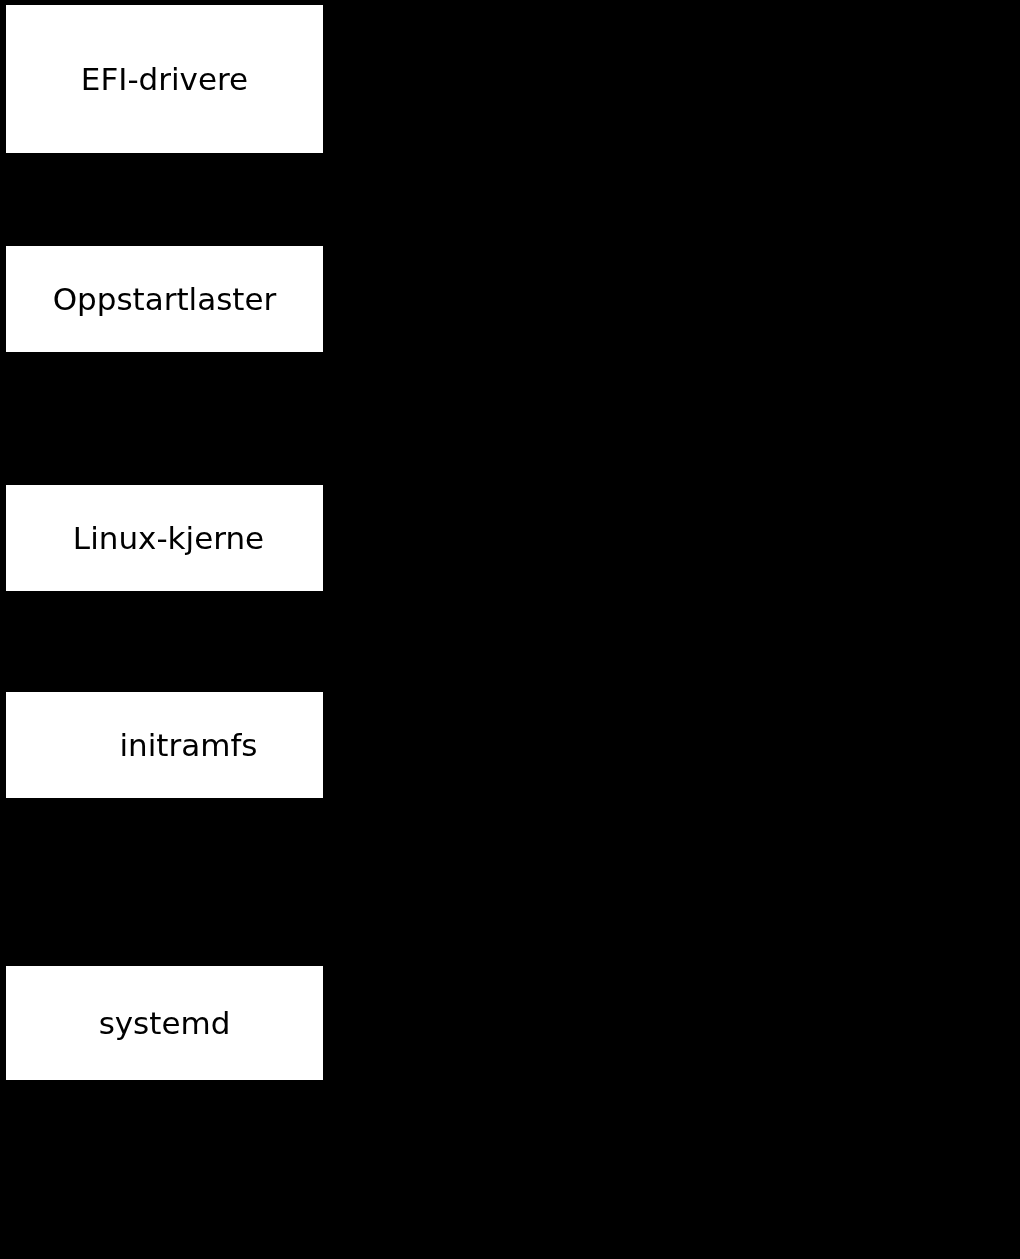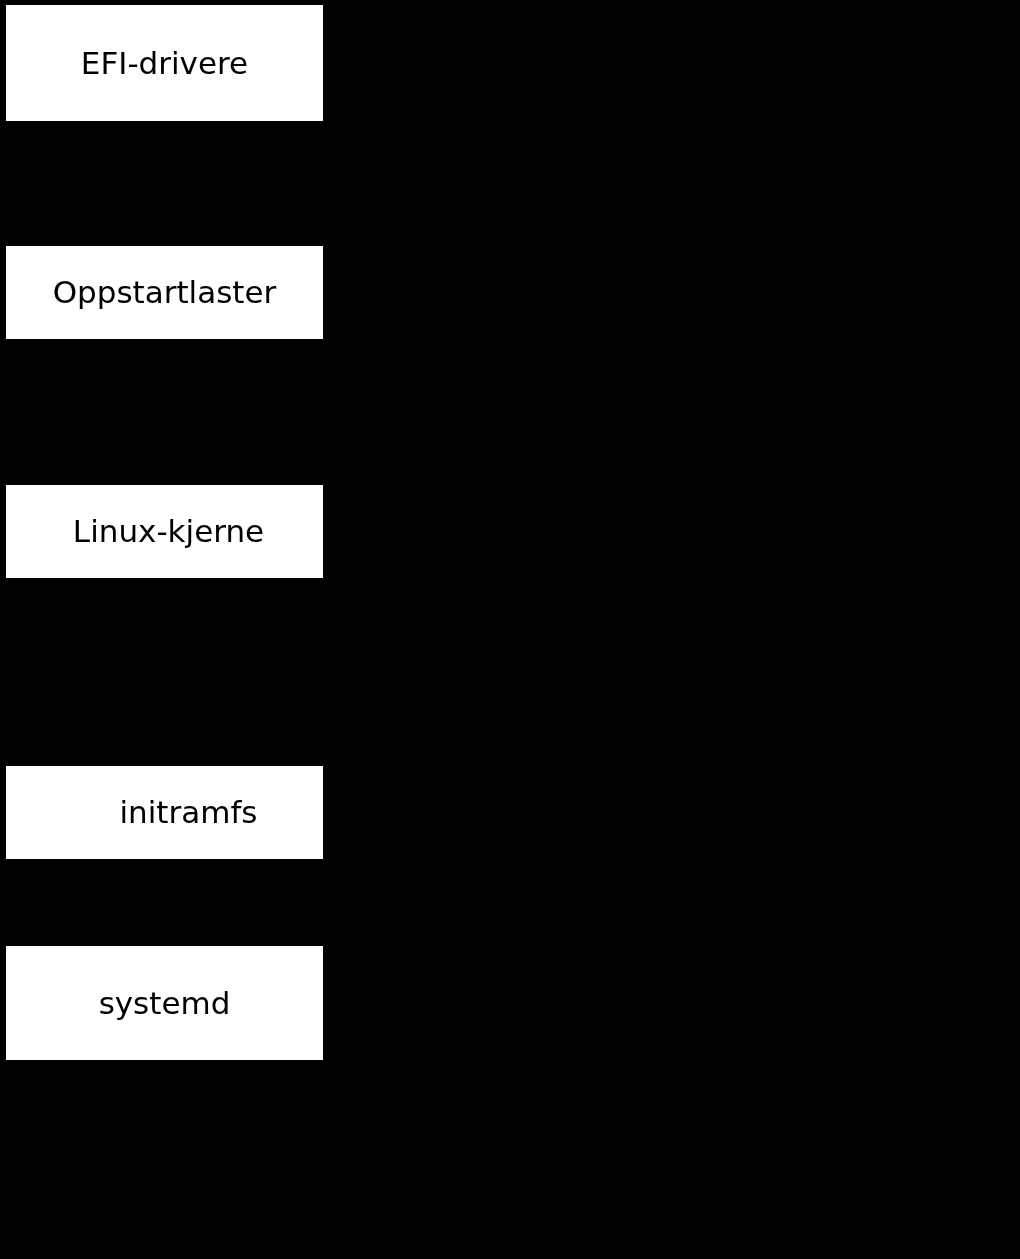--- a/index.html
+++ b/index.html
@@ -15,35 +15,35 @@
     font-family: "DejaVu Sans", "Liberation Sans", sans-serif;
   }
   .diagram {
     position: absolute;
     inset: 0;
   }
   .node {
     position: absolute;
     left: 6px;
     width: 317px;
-    height: 93px;
+    height: 106px;
     background: #ffffff;
     color: #000000;
     display: flex;
     align-items: center;
     justify-content: center;
     font-size: 31px;
     line-height: 1;
     box-sizing: border-box;
   }
-  .node-1 { top: 5px; height: 116px; }
+  .node-1 { top: 5px; height: 148px; }
   .node-2 { top: 246px; }
   .node-3 { top: 485px; padding-left: 8px; }
-  .node-4 { top: 766px; padding-left: 48px; }
-  .node-5 { top: 946px; height: 114px; }
+  .node-4 { top: 692px; padding-left: 48px; }
+  .node-5 { top: 966px; height: 114px; }
 </style>
 </head>
 <body>
 
 <div class="diagram">
   <div class="node node-1">
     <span>EFI-drivere</span>
   </div>
   <div class="node node-2">
     <span>Oppstartlaster</span>

